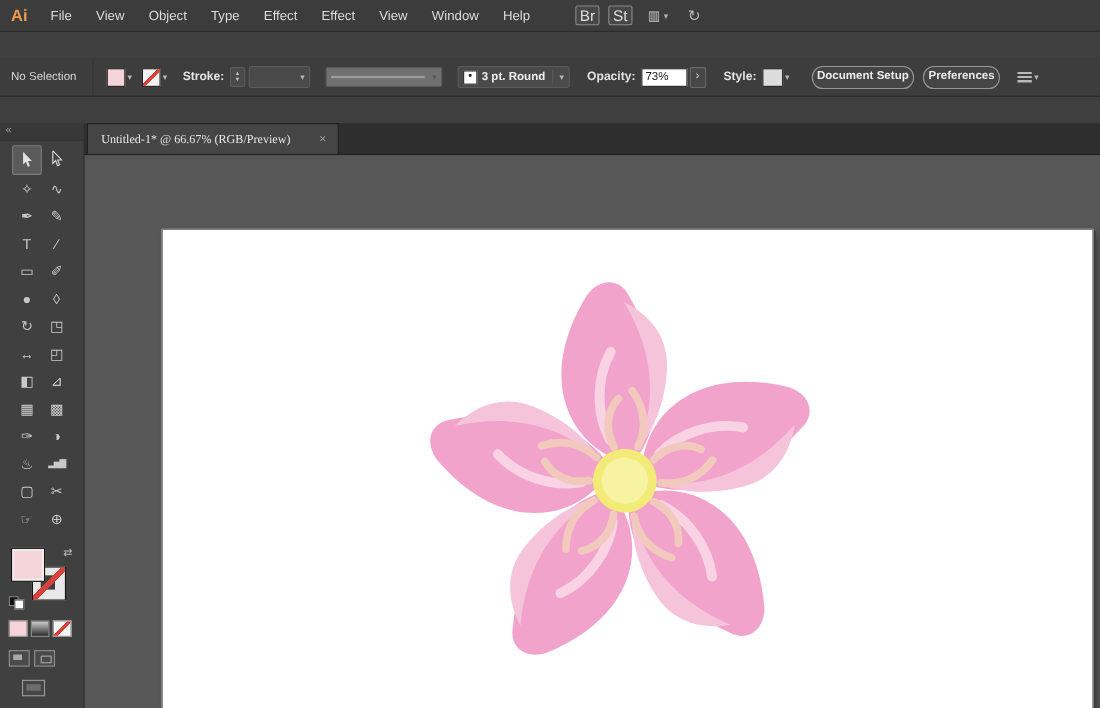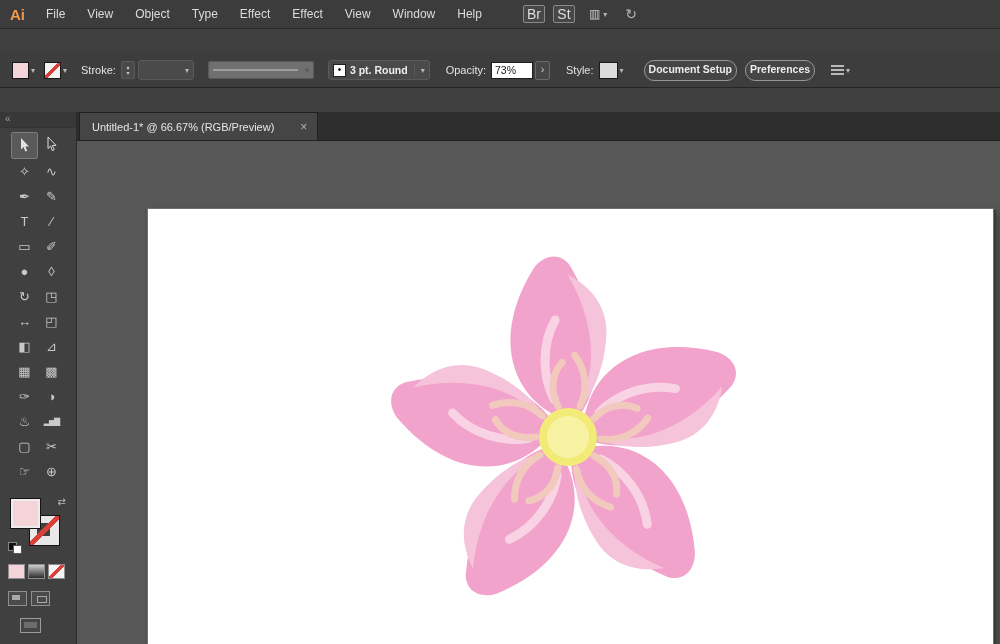--- a/index.html
+++ b/index.html
@@ -24,21 +24,21 @@
               display:flex;align-items:center;flex:0 0 auto;color:#d6d6d6;font-size:11px;}
   .sel-status{width:74px;padding-left:10px;border-right:1px solid #343434;height:34px;
               line-height:34px;white-space:nowrap;font-size:10.5px;}
   .cb-sw{width:15px;height:15px;border:1px solid #191919;display:inline-block;vertical-align:middle;}
   .cb-fill{background:#f4d4d8;}
   .cb-stroke{position:relative;background:#f2f2f2;}
   .cb-stroke::after{content:"";position:absolute;inset:0;
         background:linear-gradient(135deg,transparent 43%,#d8403c 43%,#d8403c 57%,transparent 57%);}
   .dd{font-size:8px;color:#b5b5b5;margin-left:2px;}
   .grp{display:flex;align-items:center;}
-  .lbl{font-weight:normal;color:#e3e3e3;text-align:right;}
+  .lbl{font-weight:bold;color:#e3e3e3;text-align:right;}
   .stepper{width:12px;height:16px;border:1px solid #5a5a5a;background:#4a4a4a;border-radius:2px;
            display:flex;flex-direction:column;align-items:center;justify-content:center;margin-left:5px;}
   .stepper span{font-size:6px;line-height:6px;color:#c9c9c9;}
   .combo{height:18px;border:1px solid #5a5a5a;background:#4a4a4a;border-radius:3px;
          display:flex;align-items:center;padding:0 4px;}
   .combo.empty{width:46px;justify-content:flex-end;}
   .wprofile{width:96px;height:16px;background:#707070;border:1px solid #5a5a5a;border-radius:2px;
             display:flex;align-items:center;padding:0 4px;}
   .wp-line{flex:1;height:2px;background:#9d9d9d;margin-right:5px;}
   .wprofile .dd{color:#565656;}
@@ -99,21 +99,21 @@
   .seg-inner2{position:absolute;right:2px;bottom:2px;width:8px;height:5px;border:1px solid #a8a8a8;}
   .screen-row{padding-left:20px;margin-top:12px;}
   .monitor{display:inline-block;width:19px;height:13px;border:1px solid #9a9a9a;position:relative;background:#454545;}
   .monitor-inner{position:absolute;left:3px;top:3px;right:3px;bottom:4px;background:#6d6d6d;}
 
   
   .doc-area{flex:1;display:flex;flex-direction:column;min-width:0;}
   .tabstrip{height:28px;background:#2e2e2e;border-bottom:1px solid #1f1f1f;display:flex;align-items:flex-end;flex:0 0 auto;}
   .doc-tab{height:27px;background:#454545;border:1px solid #1f1f1f;border-bottom:none;
            display:flex;align-items:center;padding:0 10px 0 12px;margin-left:2px;
-           color:#e6e6e6;font-size:11px;white-space:nowrap;}
+           color:#e6e6e6;font-size:11px;white-space:nowrap;font-family:Liberation Serif, serif;}
   .tab-close{margin-left:26px;color:#b5b5b5;font-size:12px;}
 
   .canvas{flex:1;position:relative;background:#575757;overflow:hidden;}
   .artboard{position:absolute;left:70px;top:67px;width:845px;height:477px;background:#ffffff;
             border:1px solid #6f6f6f;box-shadow:2px 2px 0 #3a3a3a,5px 5px 8px rgba(0,0,0,0.28);}
   .flower-svg{position:absolute;left:230px;top:38px;}
 </style>
 </head>
 <body>
 
@@ -133,20 +133,21 @@
     <span class="appbar-btn first">Br</span>
     <span class="appbar-btn">St</span>
     <span class="ws-group">
       <span>▥</span>
       <span class="dd">▾</span>
     </span>
     <span class="sync">↻</span>
   </div>
 
   <div class="controlbar">
+    <span class="sel-status">No Selection</span>
 
     <span class="grp" style="margin-left:12px;">
       <span class="cb-sw cb-fill"></span>
       <span class="dd">▾</span>
     </span>
     <span class="grp" style="margin-left:9px;">
       <span class="cb-sw cb-stroke"></span>
       <span class="dd">▾</span>
     </span>
 

